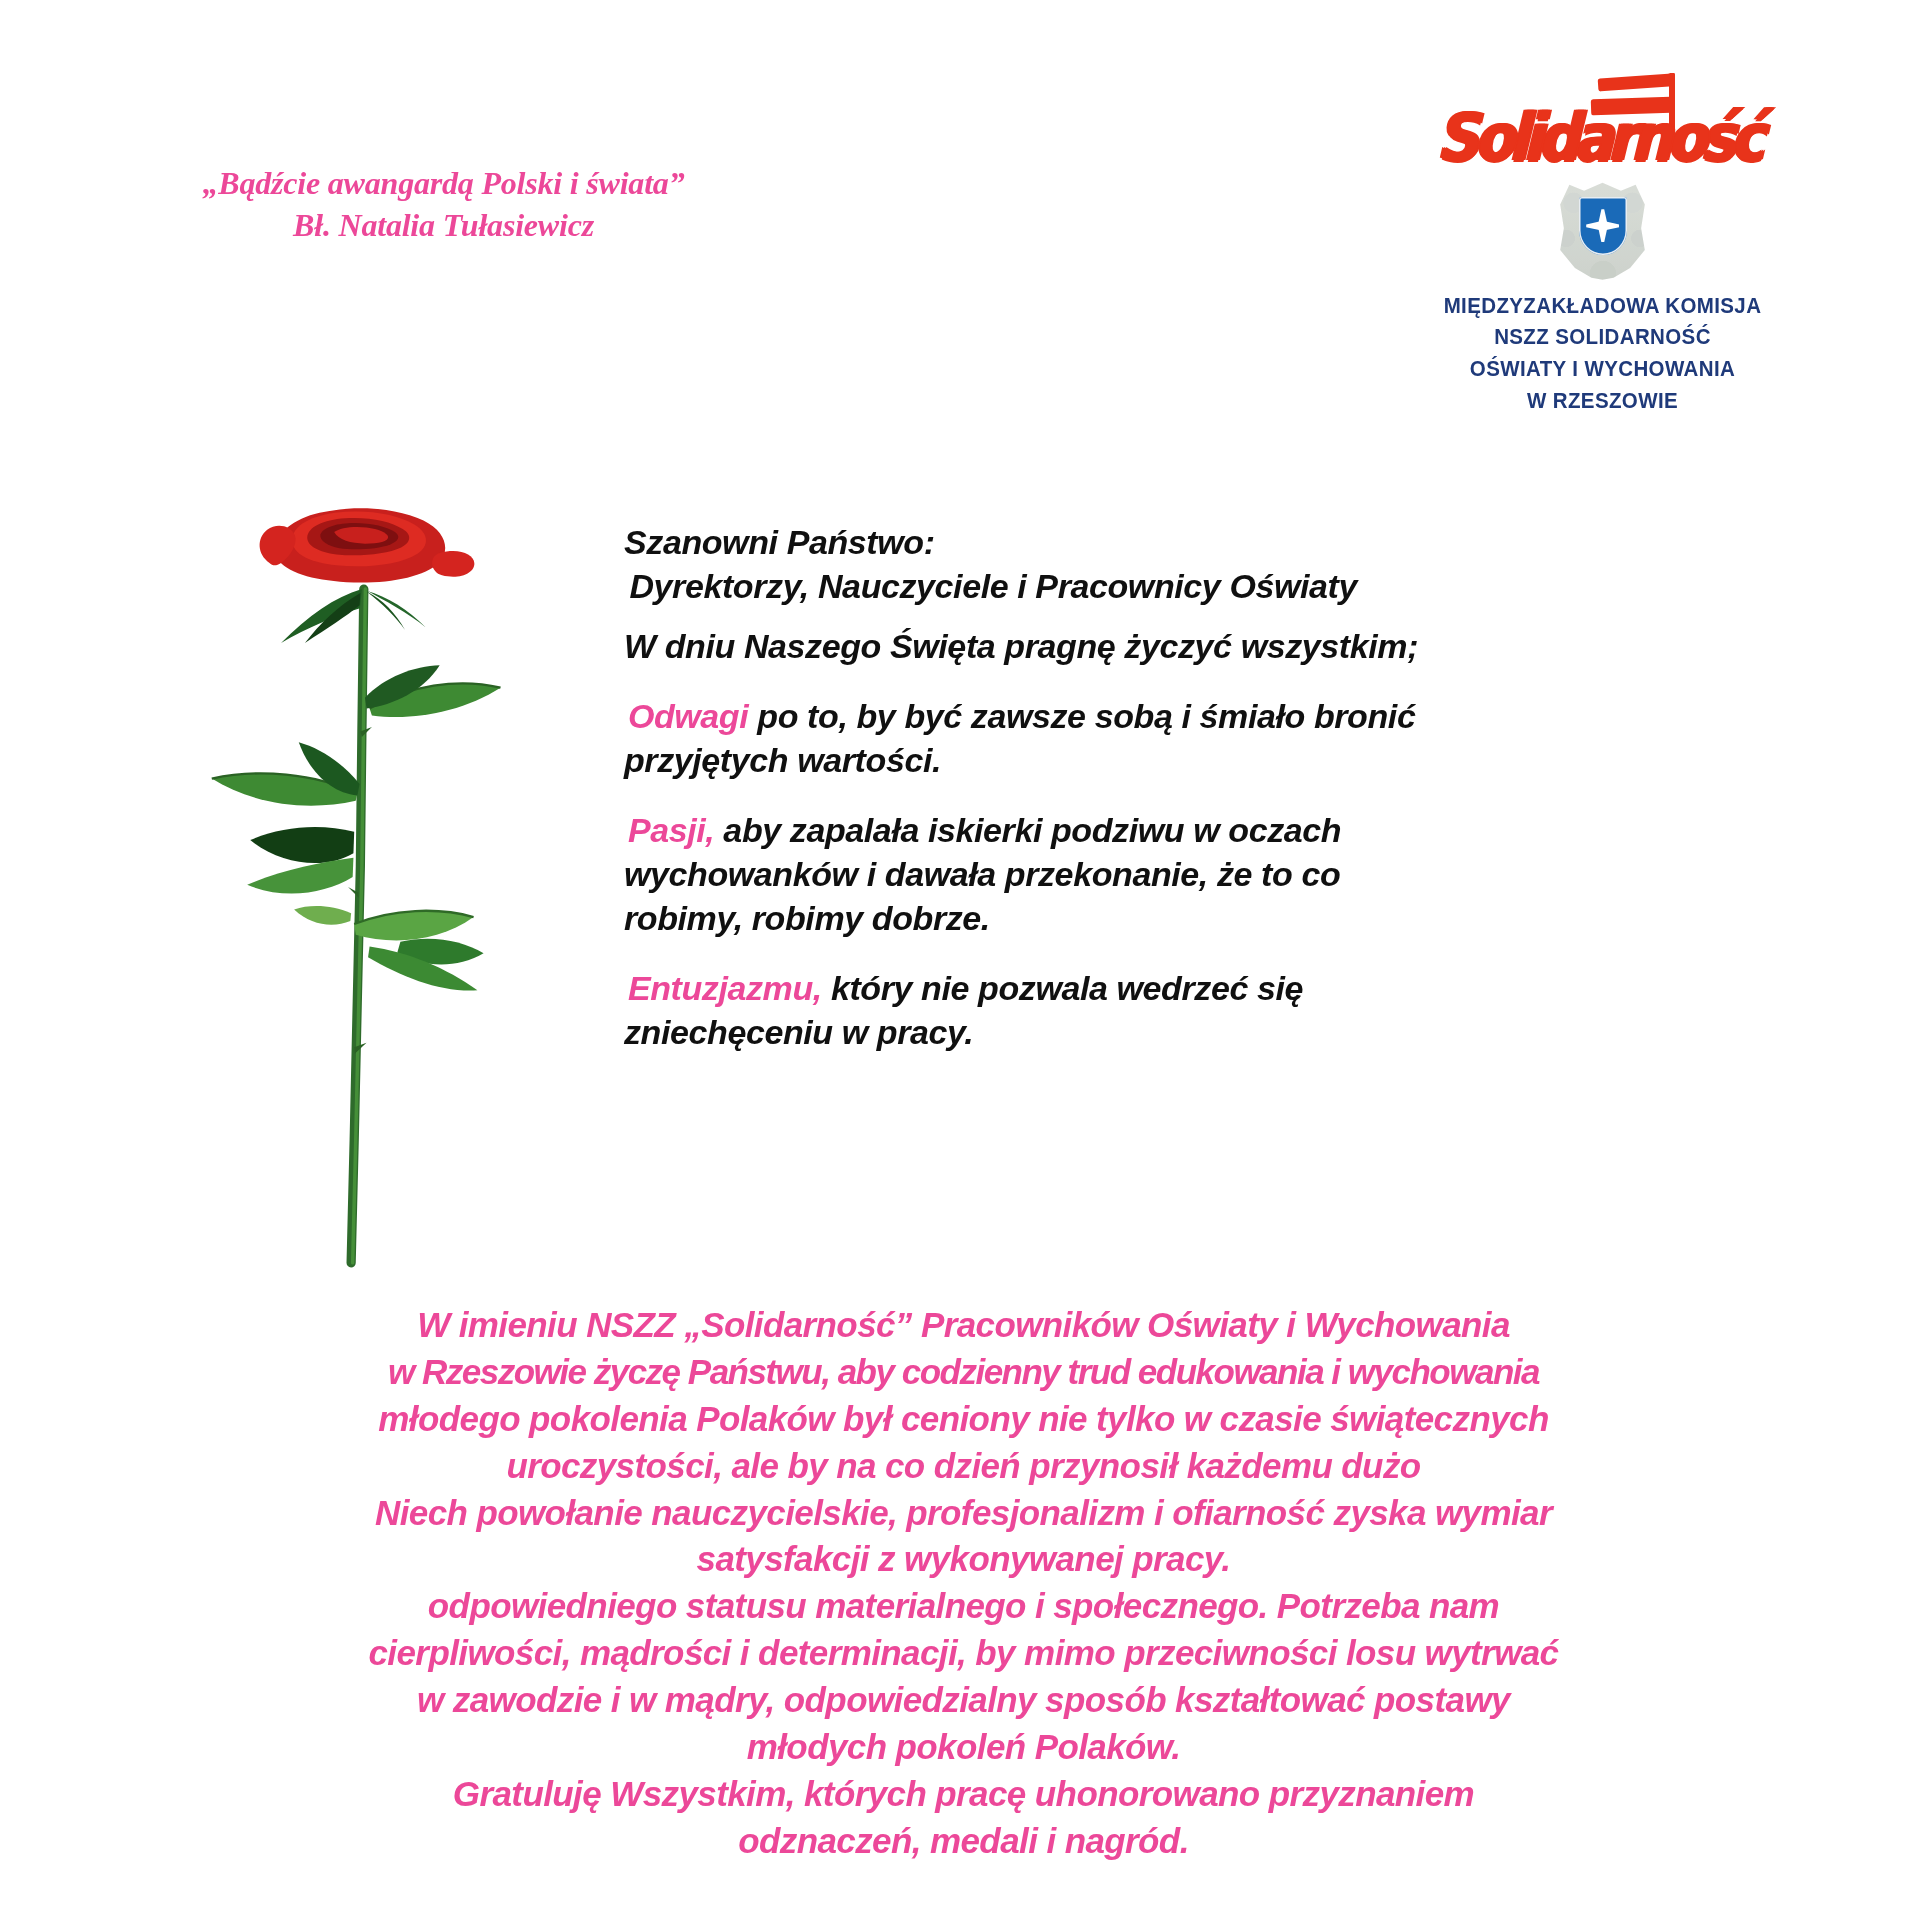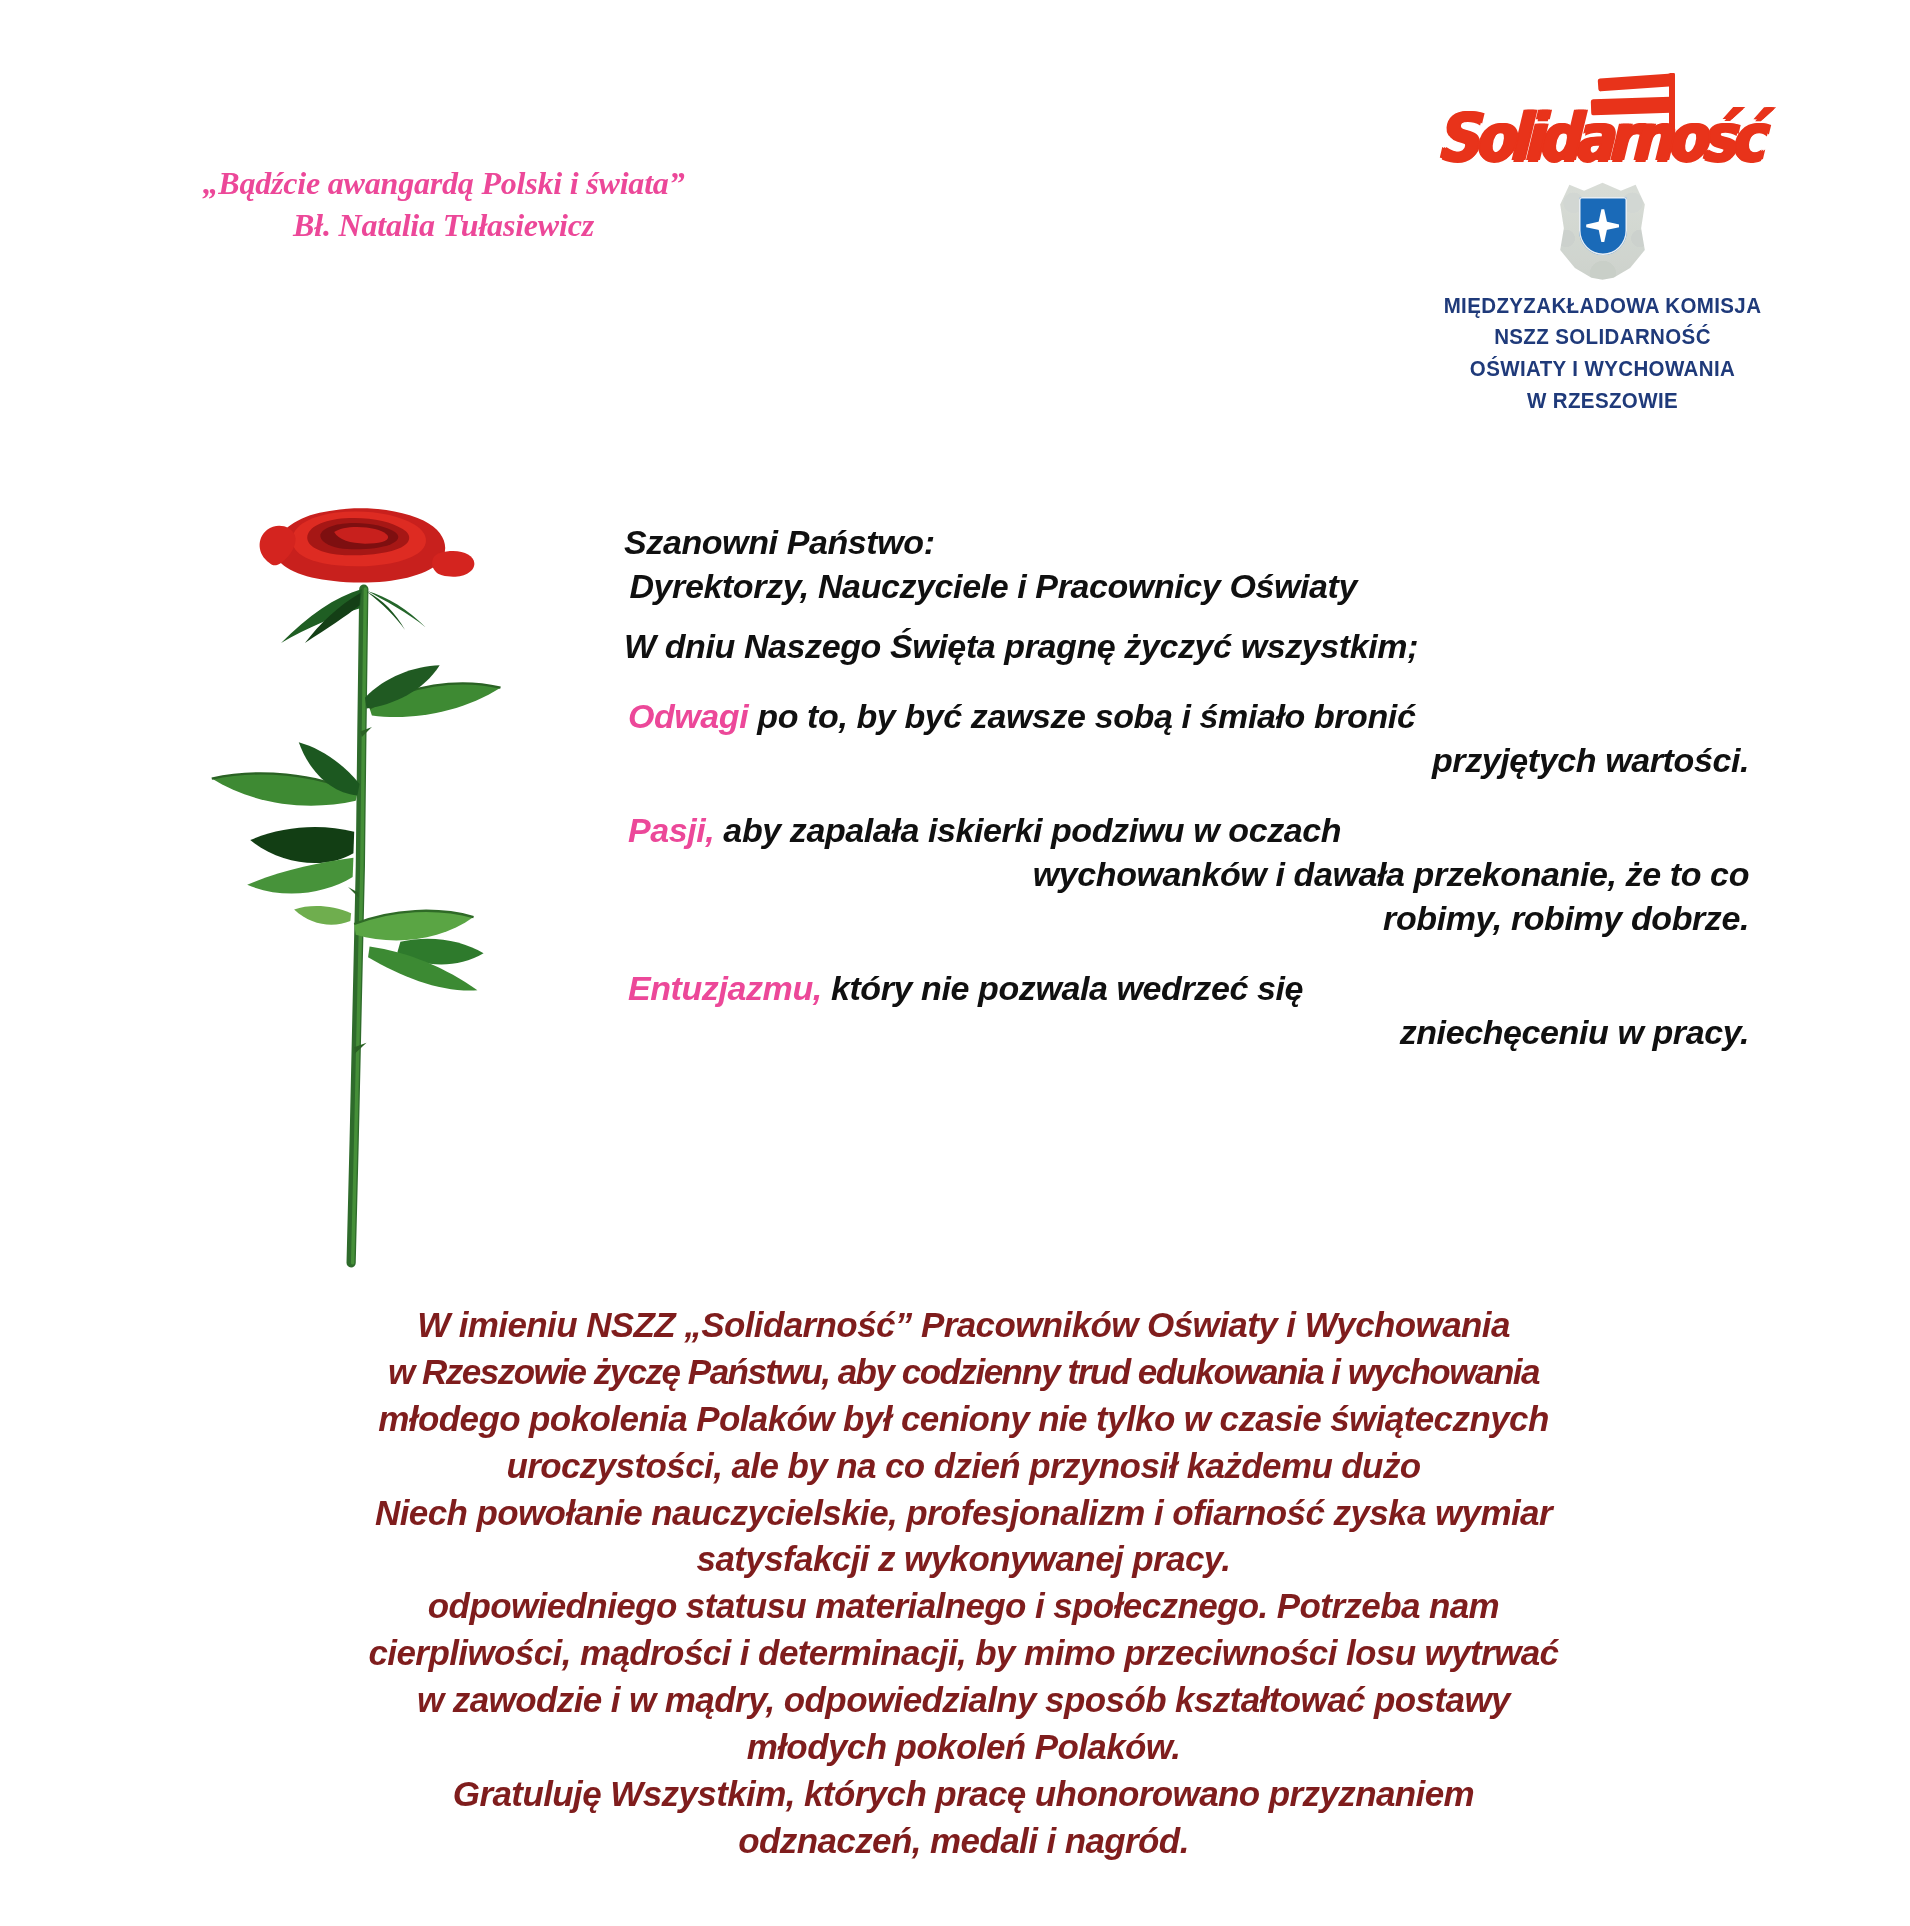--- a/index.html
+++ b/index.html
@@ -158,36 +158,36 @@
     letter-spacing: -0.4px;
   }
   .salutation { margin: 0 0 0 0; }
   .salutation .s-line { display: block; white-space: nowrap; }
   .salutation .s-line.indent { padding-left: 5.4px; }
 
   .intro { margin-top: 16px; }
 
   .wish { margin-top: 25.4px; text-align: center; }
   .wish .w-first { display: block; text-align: left; padding-left: 3.9px; }
-  .wish .w-rest  { display: block; text-align: right; font-style: italic; }
+  .wish .w-rest  { display: block; text-align: left; font-style: italic; }
   .kw { color: #ec4899; }
 
   
   .body-block {
     position: absolute;
     left: 116px;
     top: 1302px;
     width: 1695px;
     text-align: center;
     font-family: "Liberation Sans", "DejaVu Sans", sans-serif;
     font-weight: 700;
     font-style: italic;
     font-size: 35px;
     line-height: 1.34;
-    color: #7f1d1d;
+    color: #ec4899;
     letter-spacing: -0.6px;
   }
   .body-block .bl { display: block; white-space: nowrap; }
   .body-block .bl.tight { letter-spacing: -1.5px; }
 </style>
 </head>
 <body>
 
 <div class="page">
 

